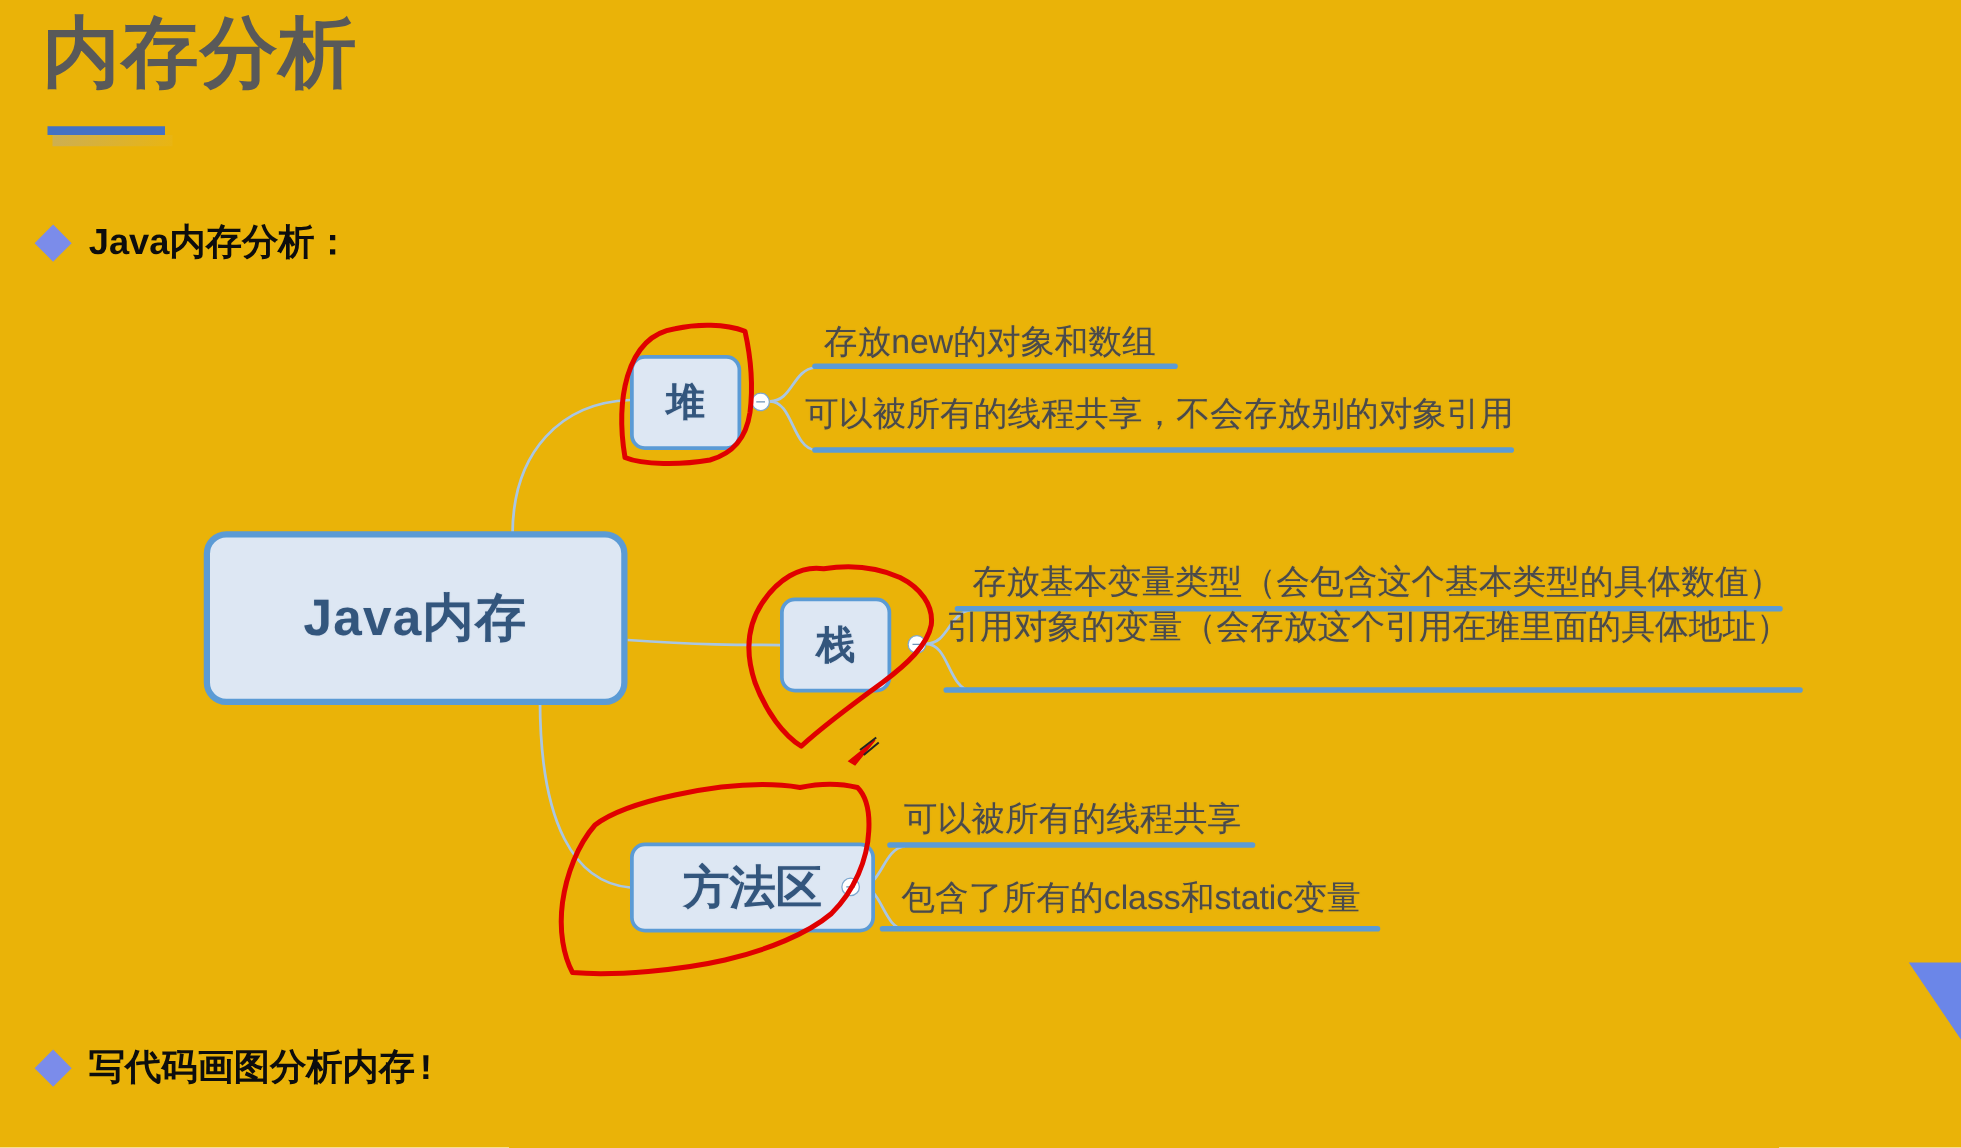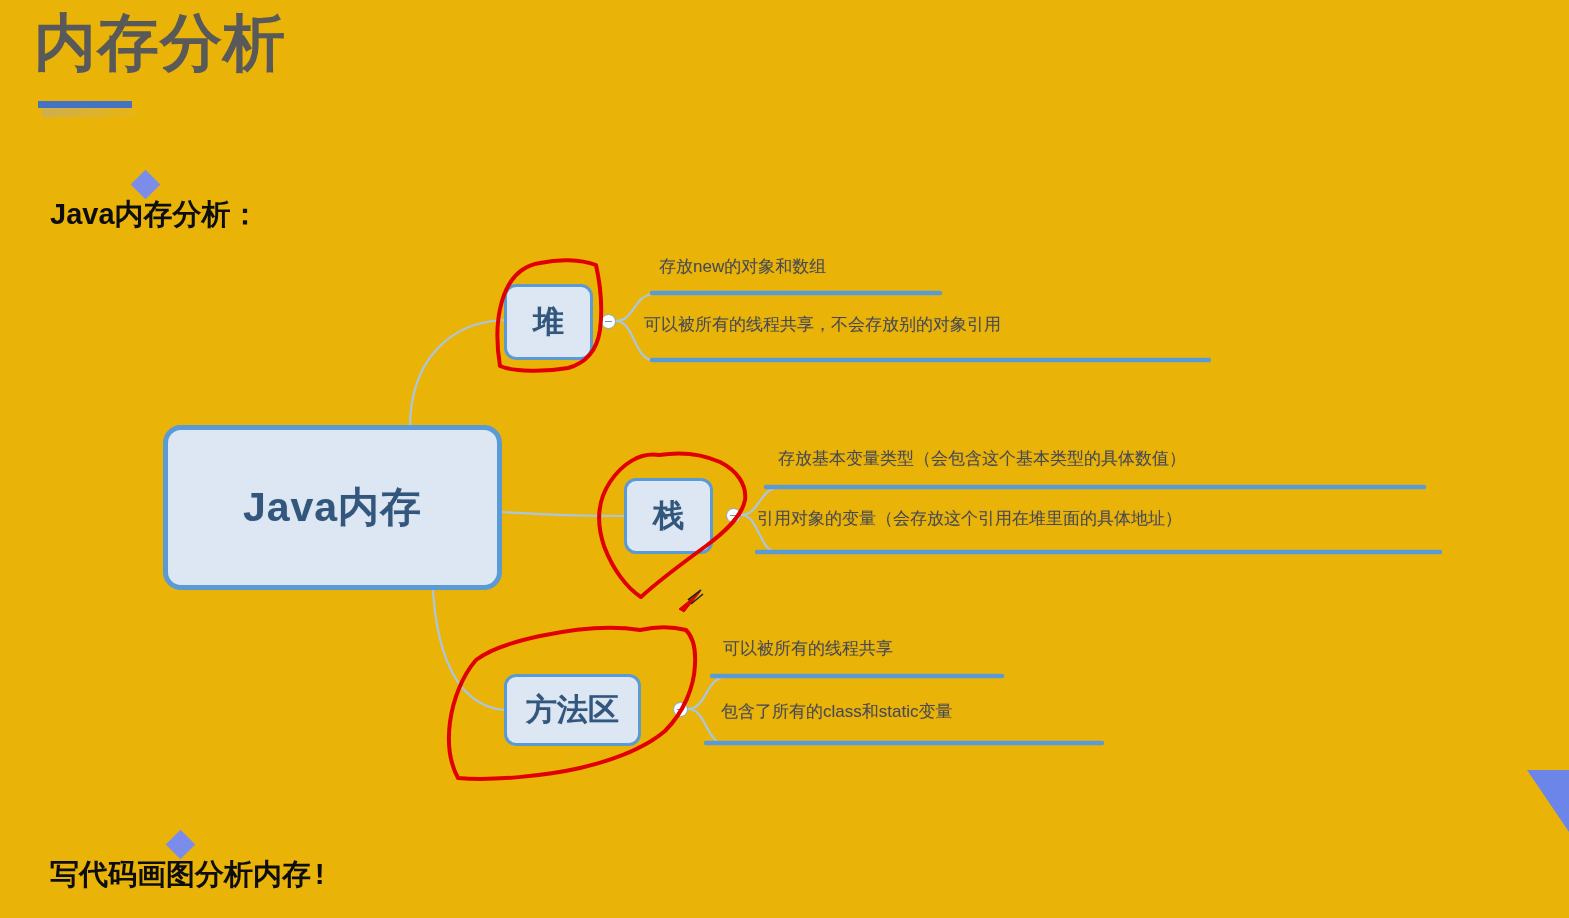--- a/index.html
+++ b/index.html
@@ -45,21 +45,20 @@
     width: 96px;
     height: 9px;
     background: linear-gradient(to right, rgba(170,170,170,0.45), rgba(210,210,210,0.05));
   }
 
   
   .bullet-row {
     position: absolute;
     display: flex;
     align-items: center;
-    flex-direction: column;
   }
   .bullet-diamond {
     width: 21px;
     height: 21px;
     background: #7b8cea;
     transform: rotate(45deg);
     flex: 0 0 auto;
   }
   .bullet-text {
     margin-left: 18px;
@@ -106,29 +105,29 @@
     align-items: center;
     justify-content: center;
     color: #33567d;
     font-weight: bold;
     text-shadow: 0 0 1px rgba(90,120,160,0.35);
   }
   #node-root {
     left: 163px;
     top: 425px;
     width: 339px;
-    height: 165px;
+    height: 139px;
     border-width: 5px;
     border-radius: 18px;
     font-size: 41px;
     letter-spacing: 1px;
   }
   #node-heap  { left: 504px; top: 284px; width: 89px;  height: 76px; font-size: 31px; }
   #node-stack { left: 624px; top: 478px; width: 89px;  height: 76px; font-size: 31px; }
-  #node-method{ left: 504px; top: 674px; width: 137px; height: 72px; font-size: 31px; }
+  #node-method{ left: 504px; top: 674px; width: 196px; height: 72px; font-size: 37px; }
 
   
   .mm-toggle {
     position: absolute;
     width: 15px;
     height: 15px;
     border: 1px solid #7fa8cf;
     border-radius: 50%;
     background: #ffffff;
     box-sizing: border-box;
@@ -142,29 +141,29 @@
     height: 1px;
     background: #6e93b8;
   }
   #toggle-heap   { left: 601px; top: 314px; }
   #toggle-stack  { left: 726px; top: 508px; }
   #toggle-method { left: 673px; top: 702px; }
 
   
   .mm-leaf {
     position: absolute;
-    font-size: 17px;
+    font-size: 27px;
     color: #4a4a4a;
     white-space: nowrap;
     text-shadow: 0 0 1px rgba(120,120,140,0.4);
   }
   #leaf-heap-1   { left: 659px; top: 255px; }
   #leaf-heap-2   { left: 644px; top: 313px; }
   #leaf-stack-1  { left: 778px; top: 447px; text-align: center; }
-  #leaf-stack-2  { left: 757px; top: 507px; }
+  #leaf-stack-2  { left: 757px; top: 483px; }
   #leaf-method-1 { left: 723px; top: 637px; text-align: center; }
   #leaf-method-2 { left: 721px; top: 700px; }
 
   
   #ink-layer {
     position: absolute;
     left: 0;
     top: 0;
     pointer-events: none;
   }

